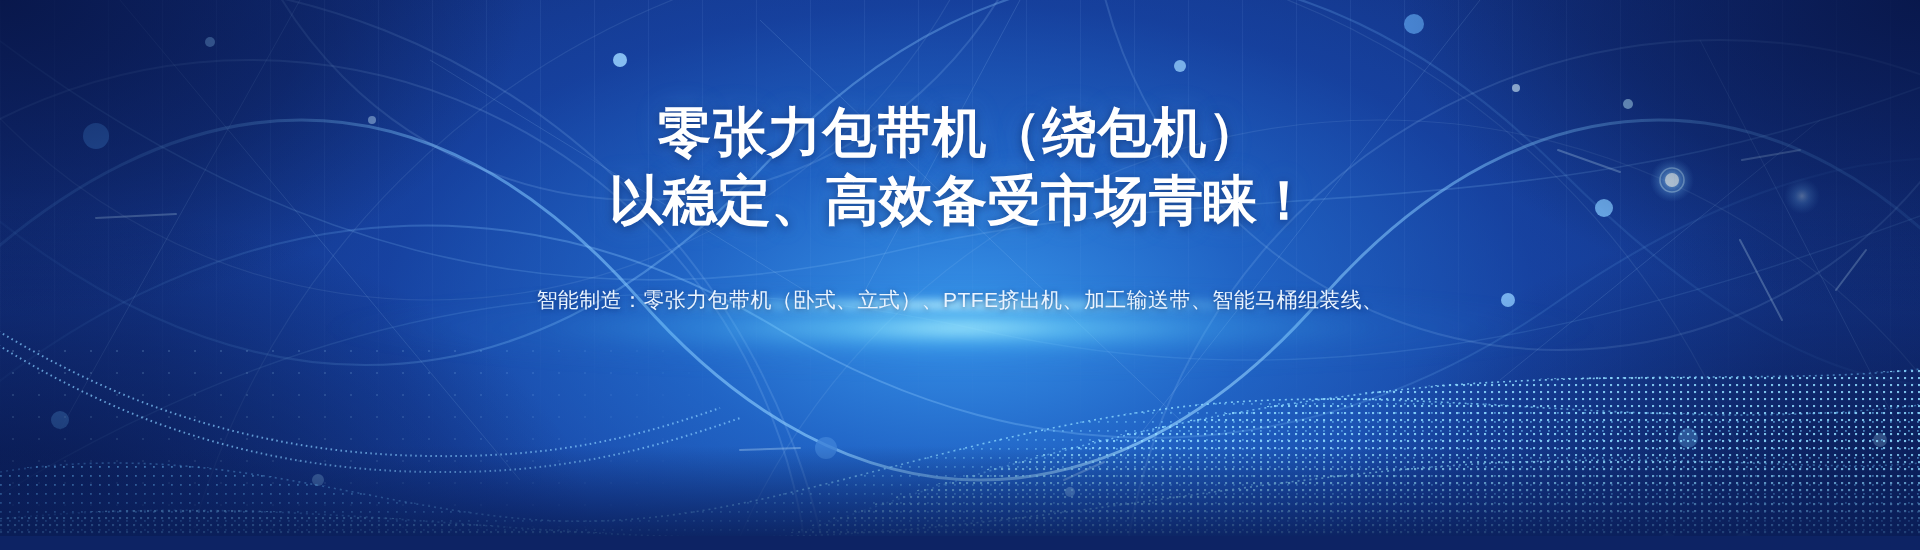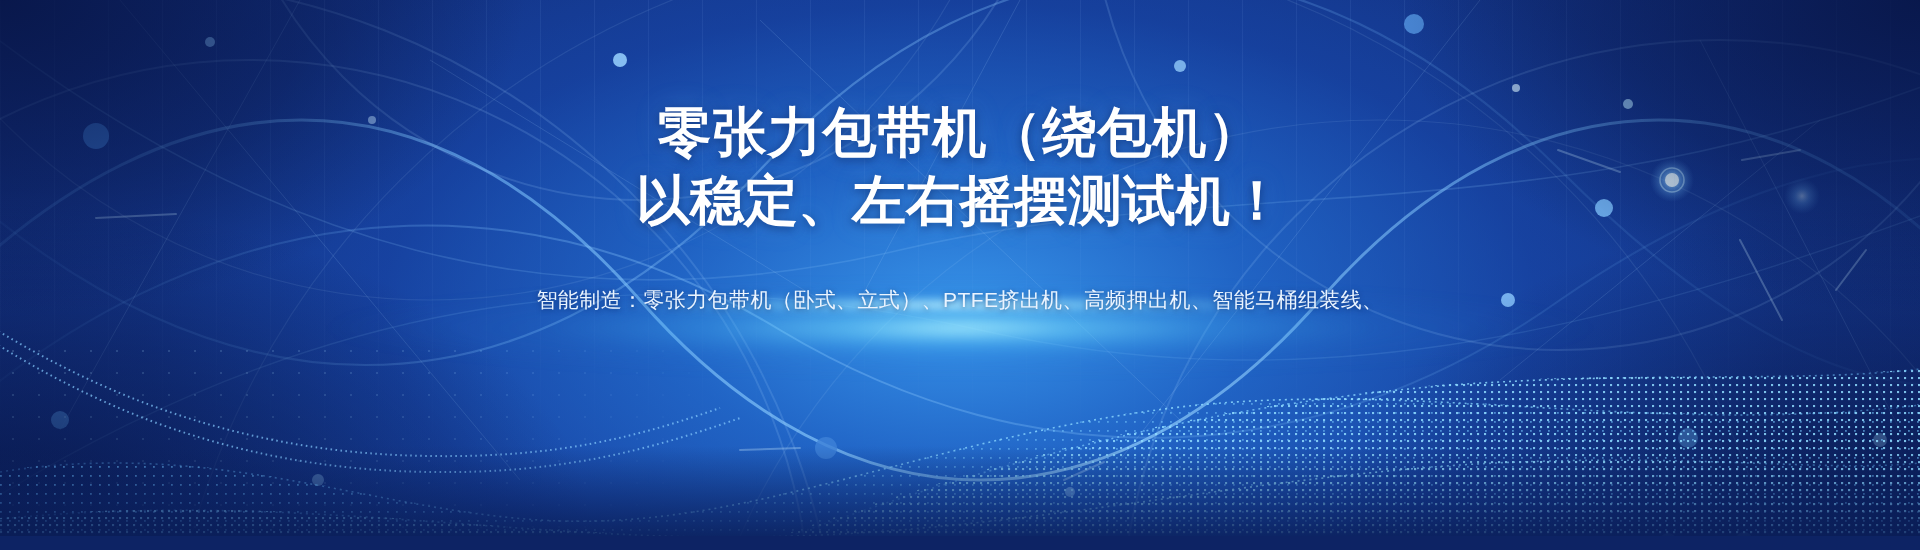--- a/index.html
+++ b/index.html
@@ -260,20 +260,20 @@
     </g>
   </svg>
   <div class="mesh-fade"></div>
 
   <div class="glowband"></div>
   <div class="glowcore"></div>
 
   <div class="content">
     <div class="headline">
       <div class="l1">零张力包带机（绕包机）</div>
-      <div class="l2">以稳定、左右摇摆测试机！</div>
+      <div class="l2">以稳定、高效备受市场青睐！</div>
     </div>
     <div class="subwrap">
-      <div>智能制造：零张力包带机（卧式、立式）、PTFE挤出机、高频押出机、智能马桶组装线、</div>
+      <div>智能制造：零张力包带机（卧式、立式）、PTFE挤出机、加工输送带、智能马桶组装线、</div>
     </div>
   </div>
 
 </div>
 
 </body></html>

